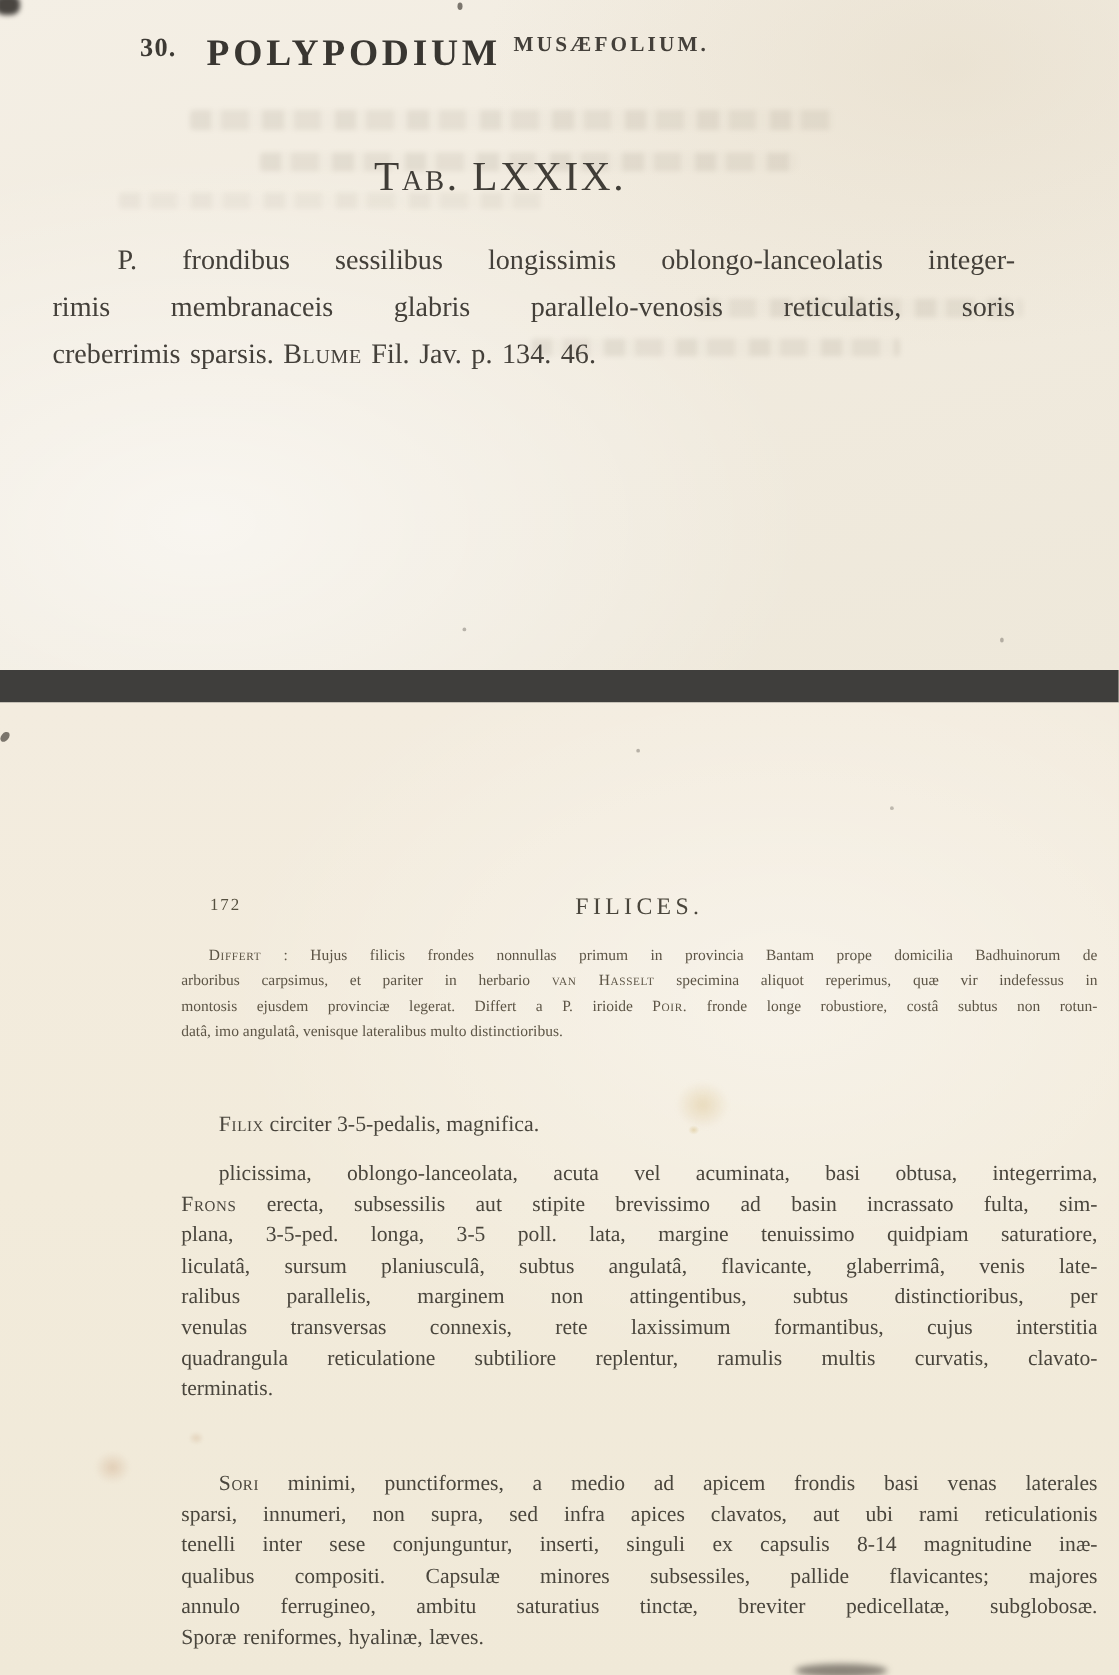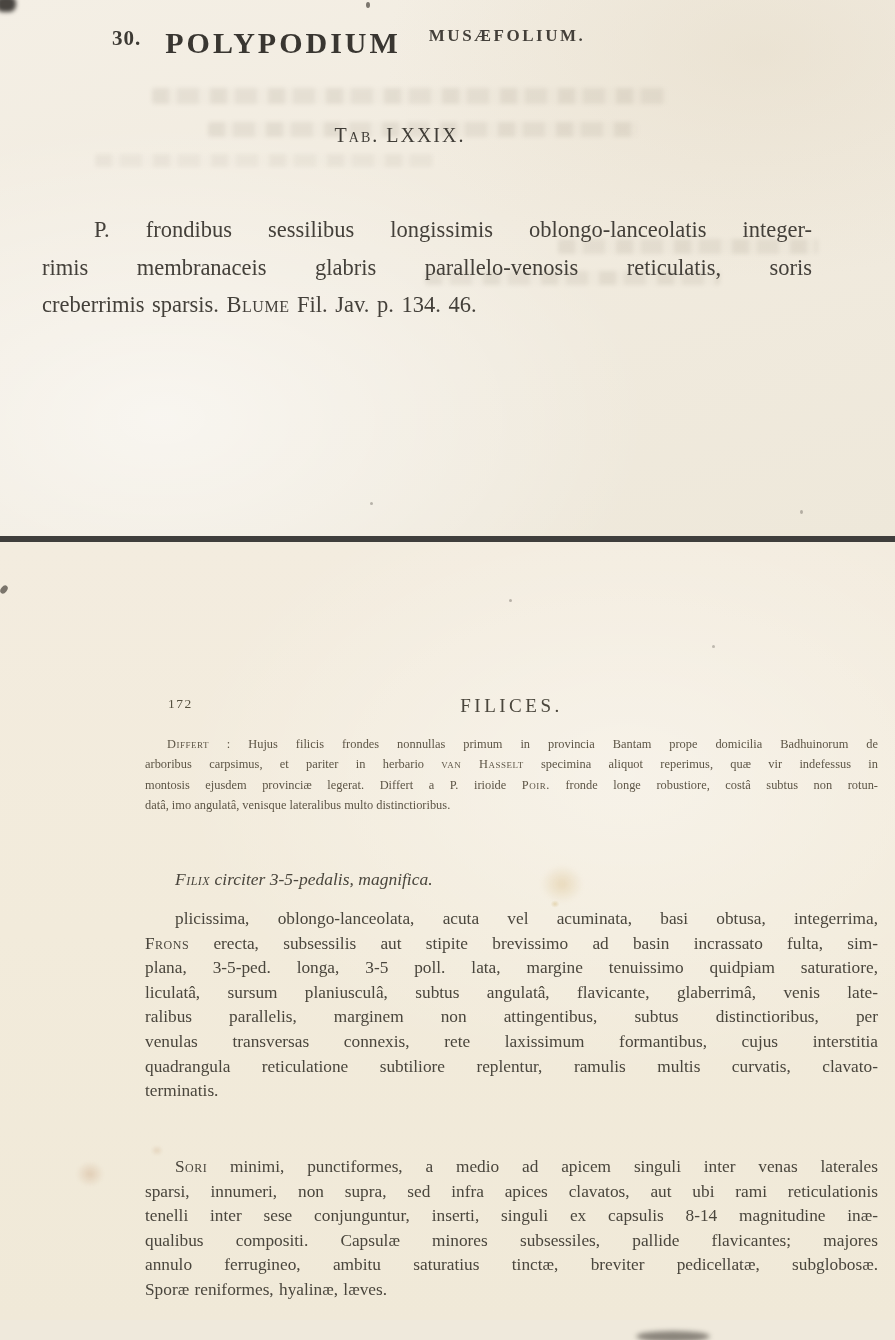--- a/index.html
+++ b/index.html
@@ -14,41 +14,41 @@
     background:
       radial-gradient(ellipse 700px 420px at 18% 78%, rgba(255,255,255,.55), rgba(255,255,255,0) 70%),
       radial-gradient(ellipse 500px 300px at 85% 10%, rgba(228,218,198,.5), rgba(228,218,198,0) 75%),
       linear-gradient(165deg,#f4efe5 0%,#f1ebdf 45%,#eee8da 100%);
   }
   .divider{
     position:absolute;left:0;top:536px;width:895px;height:26px;
     background:#3f3e3c;
   }
   .page-bottom{
-    top:542px;height:778px;
+    top:562px;height:778px;
     background:
       radial-gradient(ellipse 600px 400px at 70% 30%, rgba(255,255,255,.35), rgba(255,255,255,0) 75%),
       linear-gradient(180deg,#f3ecdf 0%,#f2ebdb 50%,#f0e9d8 100%);
   }
 
   
   .title-row{
     position:absolute;left:112px;top:26px;
     display:flex;align-items:flex-start;white-space:nowrap;
   }
   .species-number{font-size:21px;font-weight:700;color:#3d3a34;letter-spacing:1px;}
   .genus{font-size:30px;font-weight:700;letter-spacing:3px;margin-left:24px;color:#393631;}
-  .epithet{font-size:17px;font-weight:700;letter-spacing:2.5px;margin-left:28px;color:#44403a;}
+  .epithet{font-size:17px;font-weight:700;letter-spacing:2.5px;margin-left:10px;color:#44403a;}
   .tab-line{
     position:absolute;left:0;top:124px;width:800px;text-align:center;
-    font-variant:small-caps;font-size:20px;letter-spacing:2px;color:#403d37;
+    font-variant:small-caps;font-size:33px;letter-spacing:2px;color:#403d37;
   }
   .diagnosis{
     position:absolute;left:42px;top:189px;width:770px;
-    font-size:22.5px;line-height:37.5px;color:#44403a;word-spacing:2px;margin-top:22px;
+    font-size:22.5px;line-height:37.5px;color:#44403a;word-spacing:2px;
     --indent:52px;
   }
 
   
   .para .line{text-align:justify;text-align-last:justify;}
   .para .line:last-child{text-align-last:auto;}
   .para .line:first-child{text-indent:var(--indent,0px);}
   .sc{font-variant:small-caps;letter-spacing:.5px;}
   .i{}
 
@@ -60,21 +60,21 @@
   .running-head{
     position:absolute;left:145px;top:153px;width:733px;text-align:center;
     font-size:19px;letter-spacing:3.5px;color:#4a463c;
   }
   .habitat{
     position:absolute;left:145px;top:192px;width:733px;
     font-size:12.4px;line-height:20.4px;color:#5d5546;--indent:22px;
   }
   .filix{
     position:absolute;left:145px;top:327px;width:733px;
-    font-size:17.5px;color:#4a463d;font-style:italic;--indent:30px;
+    font-size:17.5px;color:#4a463d;--indent:30px;
   }
   .bodypara{
     font-size:17.3px;line-height:24.6px;color:#4a463d;width:733px;
     position:absolute;left:145px;--indent:30px;word-spacing:1px;
   }
   .frons{top:365px;}
   .sori{top:613px;}
 
   
   .ghost{
@@ -161,21 +161,21 @@
       <div class="line"><span class="sc">Frons</span><span> erecta, subsessilis aut stipite brevissimo ad basin incrassato fulta, sim-</span></div>
       <div class="line"><span>plana, 3-5-ped. longa, 3-5 poll. lata, margine tenuissimo quidpiam saturatiore,</span></div>
       <div class="line"><span>liculatâ, sursum planiusculâ, subtus angulatâ, flavicante, glaberrimâ, venis late-</span></div>
       <div class="line"><span>ralibus parallelis, marginem non attingentibus, subtus distinctioribus, per</span></div>
       <div class="line"><span>venulas transversas connexis, rete laxissimum formantibus, cujus interstitia</span></div>
       <div class="line"><span>quadrangula reticulatione subtiliore replentur, ramulis multis curvatis, clavato-</span></div>
       <div class="line"><span>terminatis.</span></div>
     </div>
 
   <div class="bodypara sori para">
-      <div class="line"><span class="sc">Sori</span><span> minimi, punctiformes, a medio ad apicem singuli inter venas laterales</span></div>
+      <div class="line"><span class="sc">Sori</span><span> minimi, punctiformes, a medio ad apicem frondis basi venas laterales</span></div>
       <div class="line"><span>sparsi, innumeri, non supra, sed infra apices clavatos, aut ubi rami reticulationis</span></div>
       <div class="line"><span>tenelli inter sese conjunguntur, inserti, singuli ex capsulis 8-14 magnitudine inæ-</span></div>
       <div class="line"><span>qualibus compositi. </span><span class="i">Capsulæ</span><span> minores subsessiles, pallide flavicantes; majores</span></div>
       <div class="line"><span>annulo ferrugineo, ambitu saturatius tinctæ, breviter pedicellatæ, subglobosæ.</span></div>
       <div class="line"><span class="i">Sporæ</span><span> reniformes, hyalinæ, læves.</span></div>
     </div>
 </div>
 
 <div class="corner-mark"></div>
 <div class="stain st1"></div>

